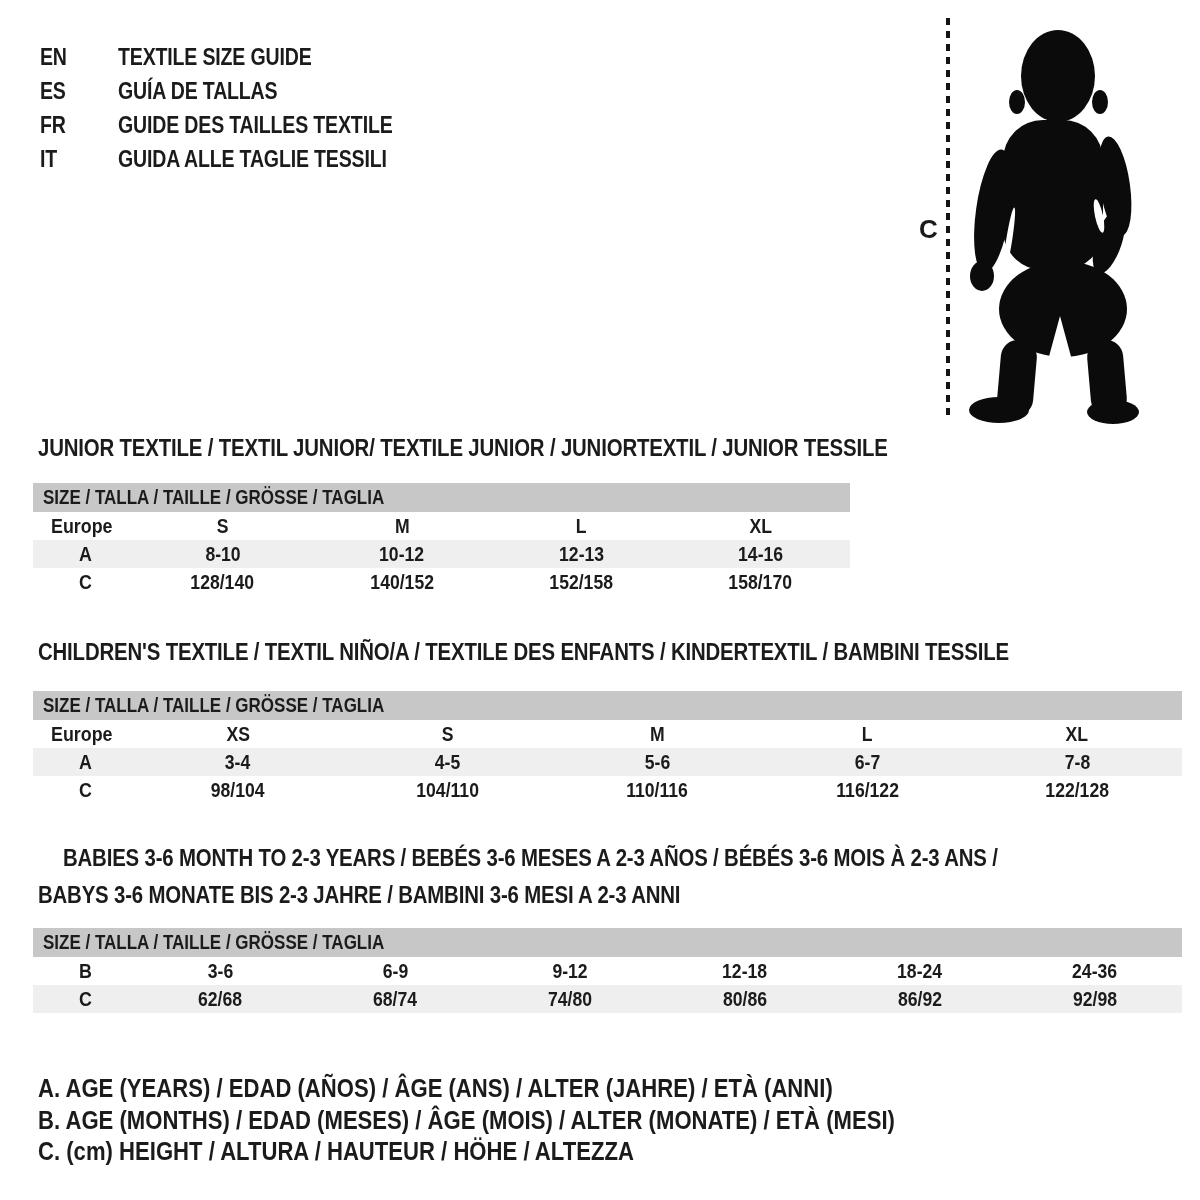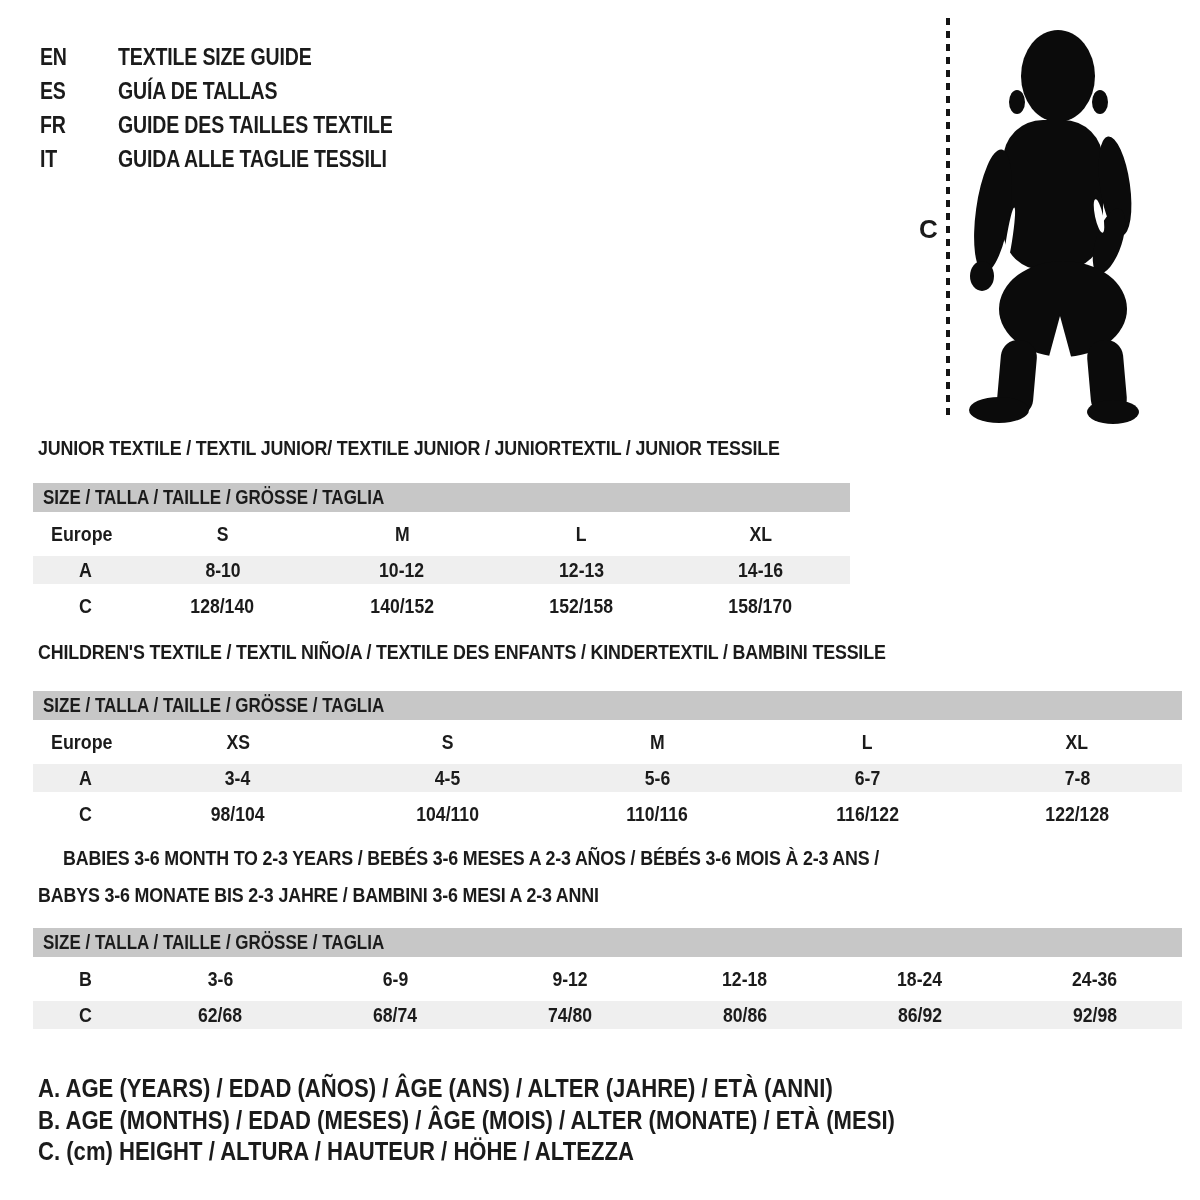--- a/index.html
+++ b/index.html
@@ -19,27 +19,27 @@
   
   .figure{position:absolute;left:905px;top:12px;width:260px;height:412px;}
   .dash-line{
     position:absolute;left:41px;top:6px;width:4px;height:400px;
     background:repeating-linear-gradient(to bottom,#141414 0 7px,transparent 7px 13px);
   }
   .c-label{position:absolute;left:14px;top:202px;font-size:26px;font-weight:700;}
   .baby-svg{position:absolute;left:58px;top:14px;}
 
   
-  .sec-title{position:absolute;left:38px;font-size:21px;font-weight:700;line-height:24px;letter-spacing:-.2px;}
+  .sec-title{position:absolute;left:38px;font-size:24px;font-weight:700;line-height:24px;letter-spacing:-.2px;}
 
   
   .size-table{position:absolute;left:33px;text-align:center;}
   .t-bar{height:29px;background:#c7c7c7;display:flex;align-items:center;padding-left:10px;
          font-size:20px;font-weight:700;}
-  .t-row{display:flex;height:28px;align-items:center;font-size:20px;font-weight:700;margin-top:8px;}
+  .t-row{display:flex;height:28px;align-items:center;font-size:20px;font-weight:700;}
   .t-row.alt{background:#efefef;}
   .t-label{width:100px;flex:0 0 100px;padding-left:8px;box-sizing:border-box;font-size:21px;}
   .t-cell{flex:1;display:flex;justify-content:center;align-items:center;}
 
   
   .legend-line{position:absolute;left:38px;font-size:26px;font-weight:700;line-height:24px;}
 </style>
 </head>
 <body>
 

